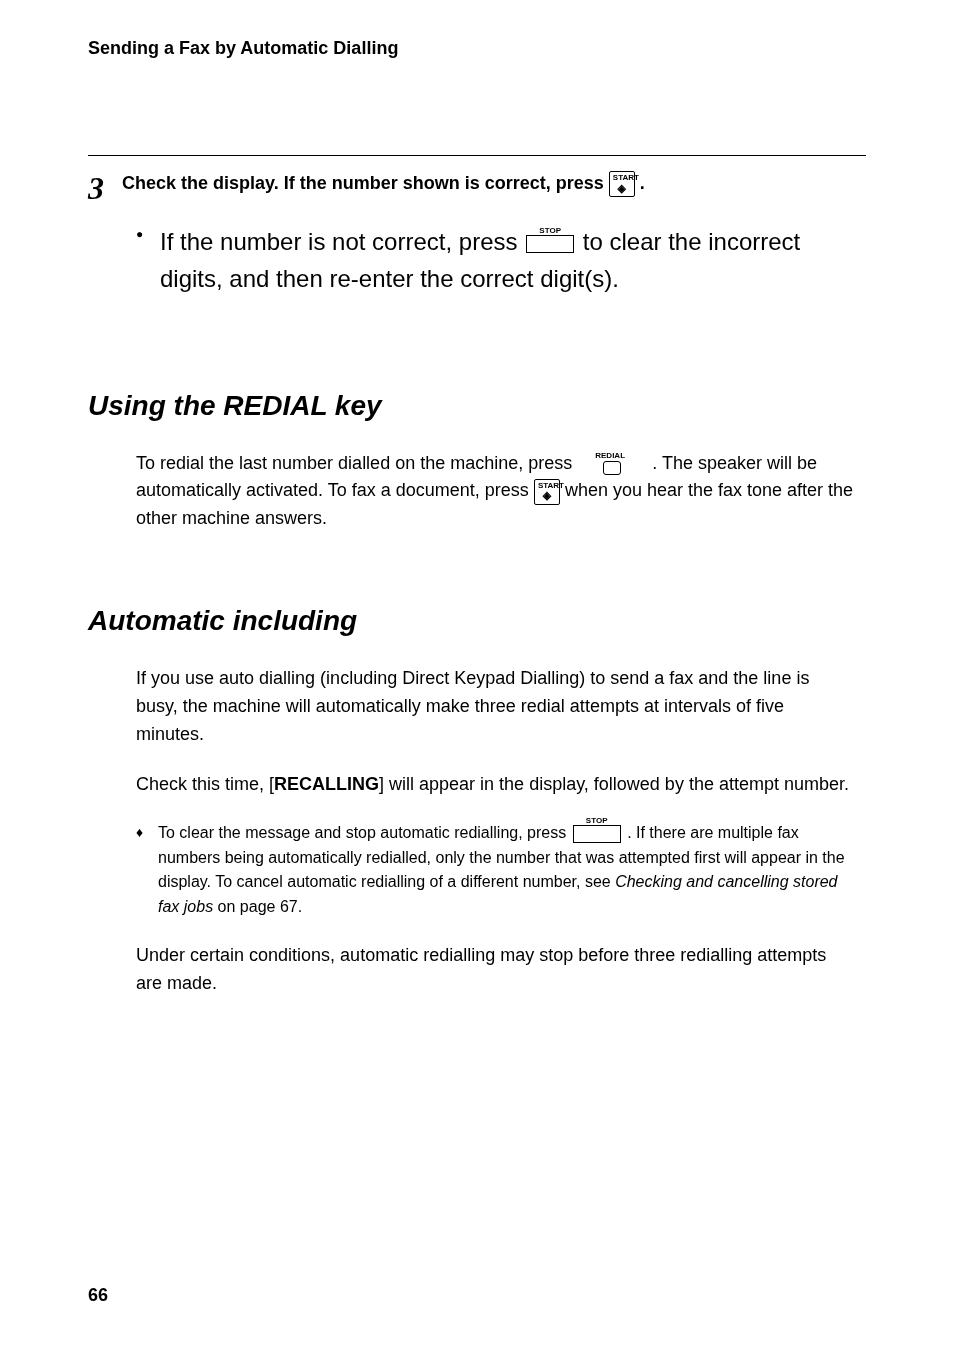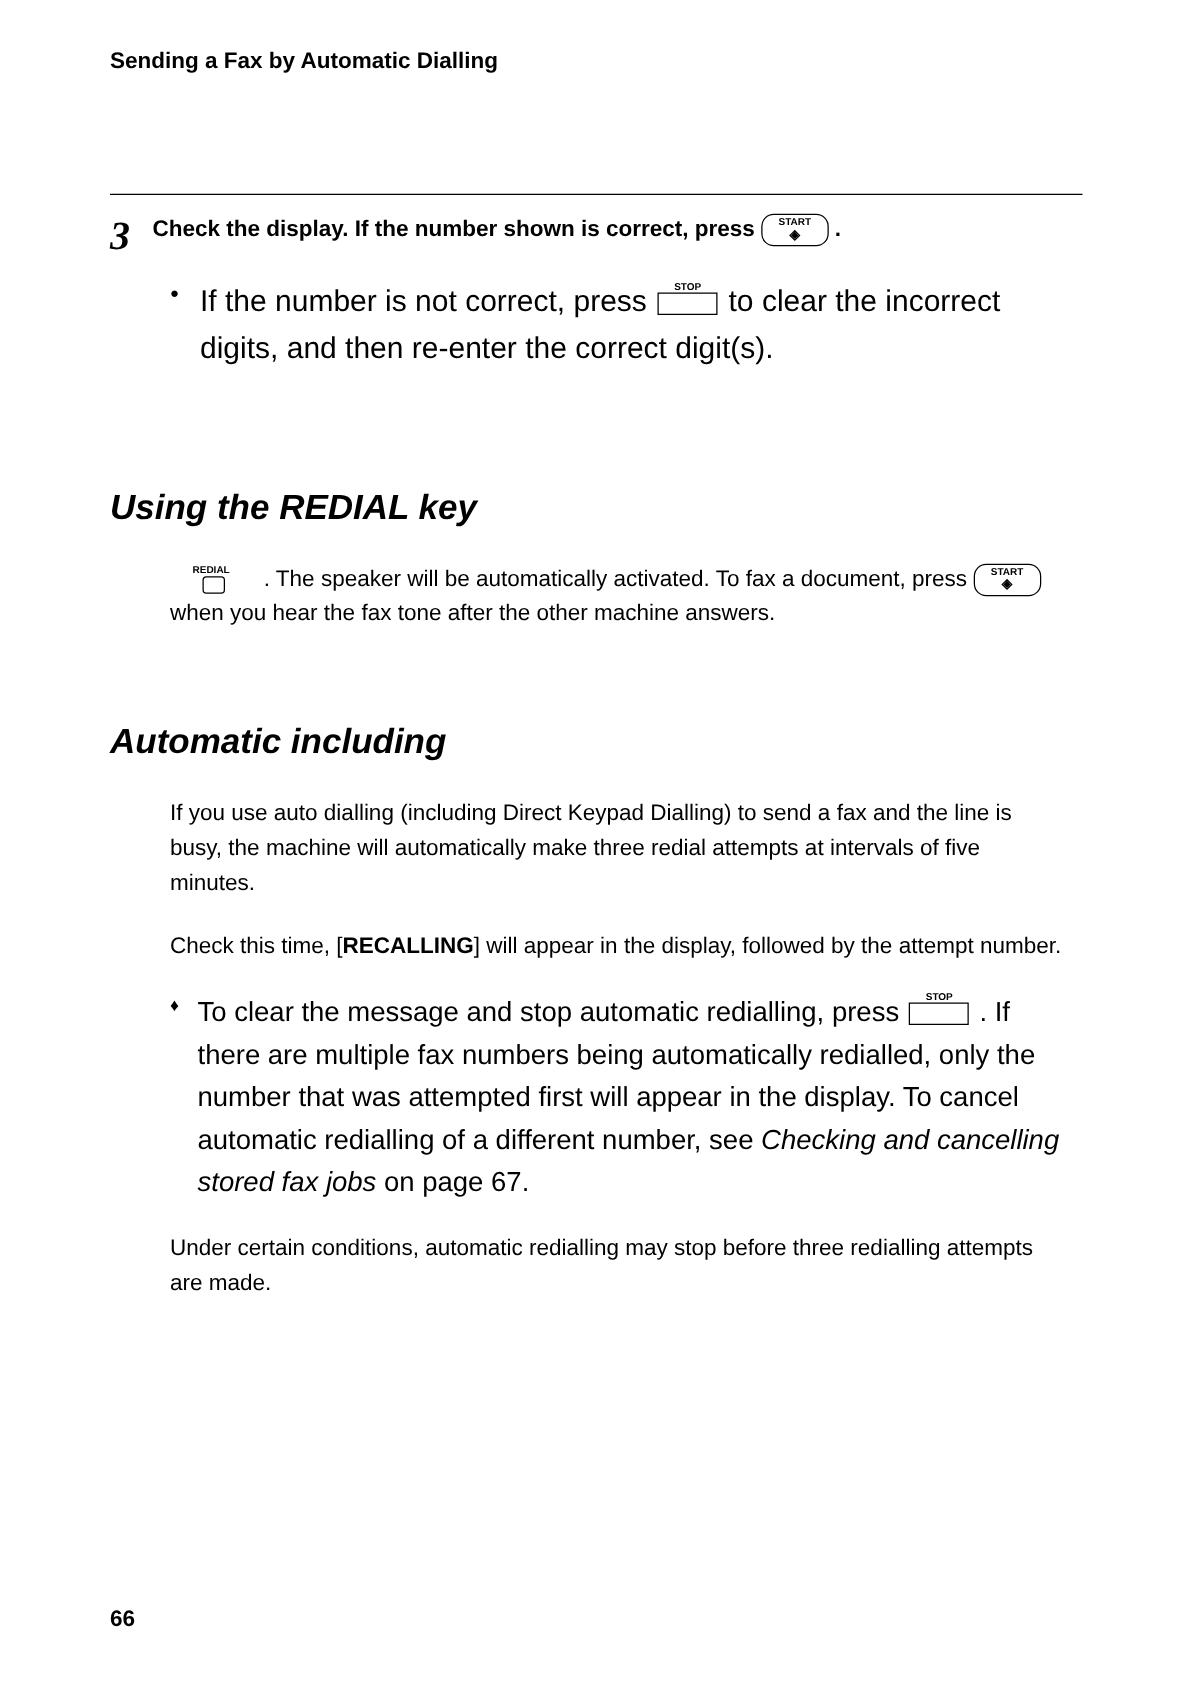--- a/index.html
+++ b/index.html
@@ -48,21 +48,21 @@
     border-radius: 2px;
     font-size: 8px;
     font-weight: 700;
     text-align: center;
     vertical-align: middle;
     line-height: 1.05;
     padding: 2px 3px 2px 3px;
     font-family: Arial, Helvetica, sans-serif;
     position: relative;
   }
-  .key-start { width: 54px; border-radius: 10px; }
+  .key-start { width: 26px; }
   .key-start .kline2 { font-size: 11px; display: block; }
   .key-stop {
     display: inline-block;
     border: 1px solid #000;
     width: 48px;
     height: 18px;
     vertical-align: middle;
     position: relative;
     margin: 0 2px;
   }
@@ -133,21 +133,21 @@
     margin-bottom: 22px;
   }
   .body-p.tight { margin-bottom: 0; }
   .diamond-list {
     margin-left: 48px;
     margin-right: 10px;
   }
   .diamond-list li {
     list-style: none;
     position: relative;
-    font-size: 22px;
+    font-size: 16px;
     line-height: 1.55;
     padding-left: 22px;
     margin-bottom: 22px;
   }
   .diamond-list li::before {
     content: "♦";
     position: absolute;
     left: 0;
     top: 1px;
     font-size: 14px;
@@ -180,20 +180,21 @@
         <span>If the number is not correct, press </span>
         <span class="key-stop" data-lbl="STOP"></span>
         <span> to clear the incorrect digits, and then re-enter the correct digit(s).</span>
       </li>
     </ul>
   </div>
 </div>
 
 <h2 class="section-h">Using the REDIAL key</h2>
 <p class="body-p tight">
+  <span>To redial the last number dialled on the machine, press </span>
   <span class="key-redial"><span class="lbl">REDIAL</span><span class="shape"></span></span>
   <span>. The speaker will be automatically activated. To fax a document, press </span>
   <span class="key key-start"><span>START</span><span class="kline2">◈</span></span>
   <span> when you hear the fax tone after the other machine answers.</span>
 </p>
 
 <h2 class="section-h tight">Automatic including</h2>
 
 <p class="body-p">If you use auto dialling (including Direct Keypad Dialling) to send a fax and the line is busy, the machine will automatically make three redial attempts at intervals of five minutes.</p>
 

